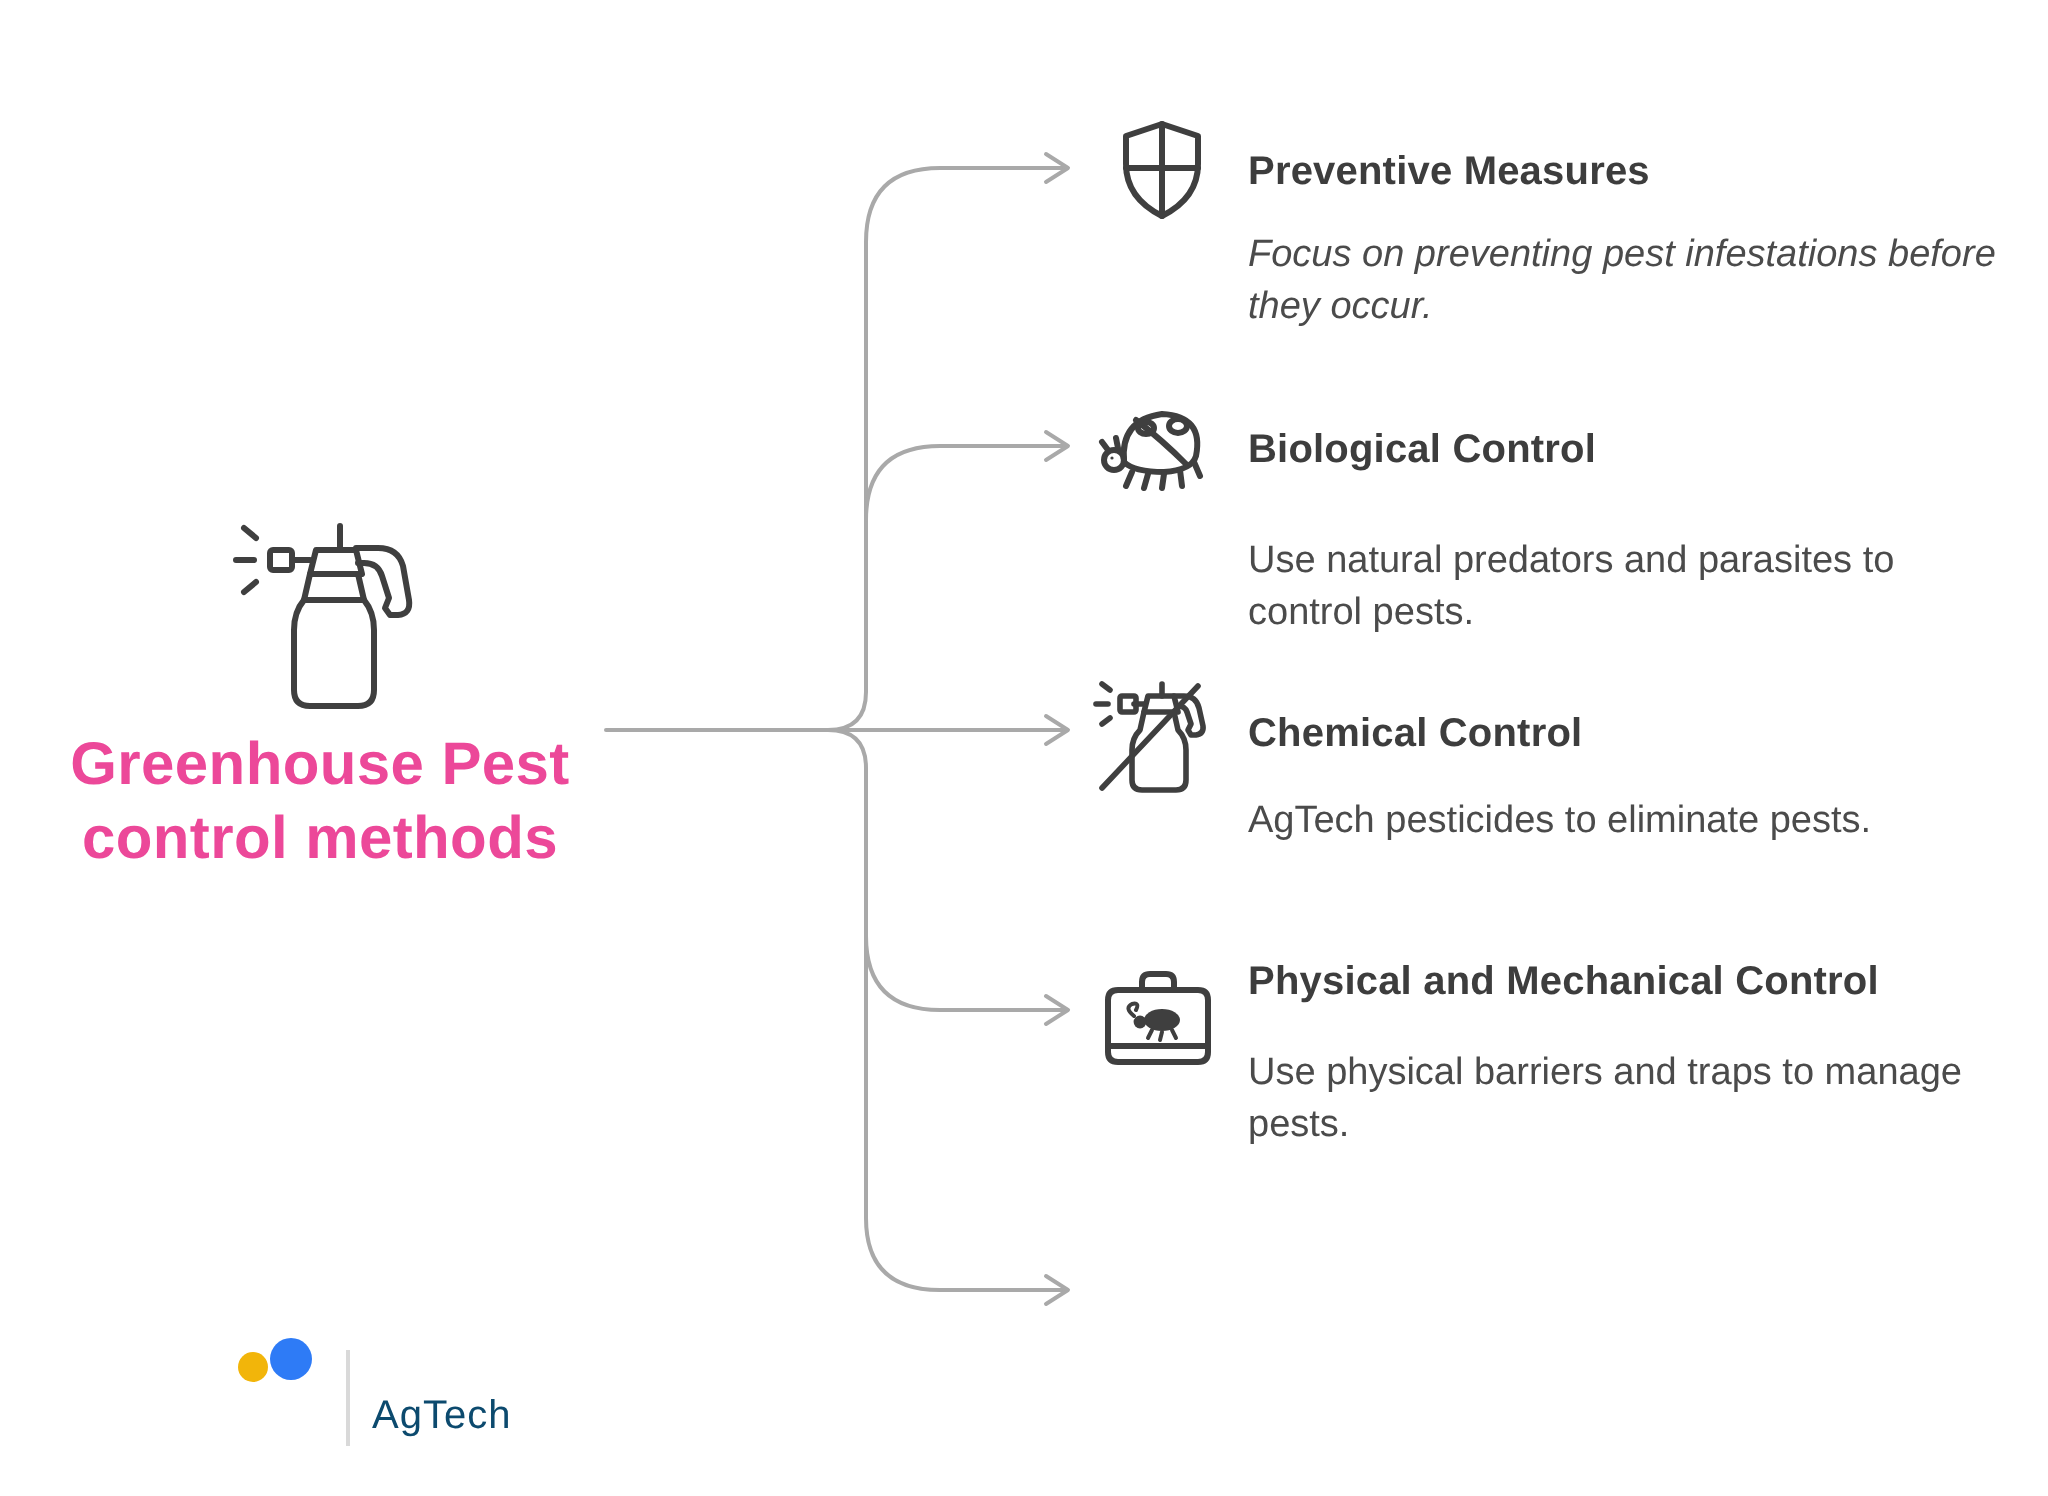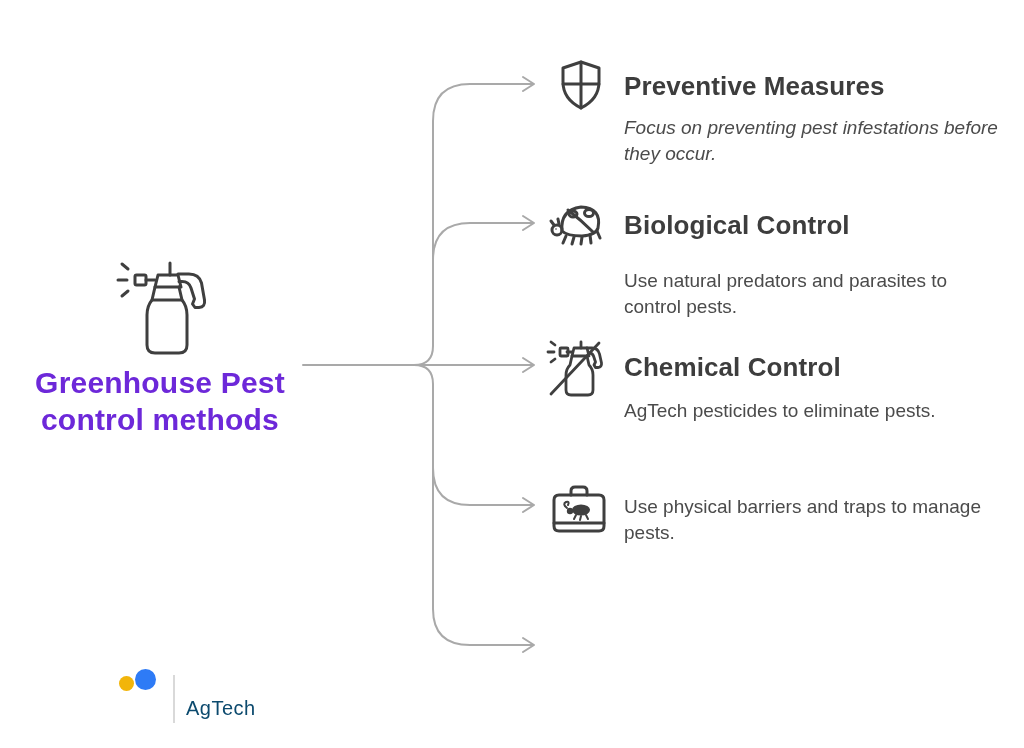--- a/index.html
+++ b/index.html
@@ -3,27 +3,27 @@
 <meta charset="utf-8">
 <style>
   html,body{margin:0;padding:0;background:#ffffff;}
   body{width:1024px;height:748px;font-family:"Liberation Sans",sans-serif;position:relative;overflow:hidden;}
   .stage{position:absolute;inset:0;width:1024px;height:748px;}
   .connectors{position:absolute;left:0;top:0;}
 
   
   .center-icon{position:absolute;left:116px;top:260px;width:92px;height:96px;}
   .main-title{position:absolute;left:15px;top:364px;width:290px;text-align:center;
-    font-size:30px;font-weight:700;line-height:37px;color:#6d28d9;letter-spacing:0.2px;}
+    font-size:30px;font-weight:700;line-height:37px;color:#ec4899;letter-spacing:0.2px;}
 
   
   .branch{position:absolute;left:550px;width:474px;}
   .branch-icon{position:absolute;left:0;top:0;}
   .branch-text{margin-left:74px;}
-  .branch-heading{margin:0;font-size:26px;font-weight:700;line-height:30px;color:#3D3D3D;
+  .branch-heading{margin:0;font-size:20px;font-weight:700;line-height:30px;color:#3D3D3D;
     letter-spacing:0.1px;max-width:380px;}
   .branch-desc{margin:0;font-size:19px;line-height:26px;color:#4B4B4B;max-width:382px;}
 
   
   .logo{position:absolute;left:70px;top:668px;width:220px;height:62px;}
   .logo-brand{position:absolute;left:0;top:20px;font-size:38px;line-height:1;font-weight:700;
     color:#EC3B46;letter-spacing:-1.5px;}
   .logo-dot{position:absolute;border-radius:50%;}
   .dot-yellow{left:49px;top:8px;width:15px;height:15px;background:#F2B50A;}
   .dot-blue{left:65px;top:1px;width:21px;height:21px;background:#2E7BF6;}
@@ -139,20 +139,21 @@
         <path d="M4 40 H54"></path>
         <ellipse cx="31" cy="27" rx="9" ry="5.5" fill="#3F3F3F" stroke="none"></ellipse>
         <circle cx="20" cy="28" r="3.2" fill="#3F3F3F" stroke="none"></circle>
         <path d="M17 25 Q12 21 16 19 Q20 18 18 22" stroke-width="2"></path>
         <path d="M26 32 L24 36" stroke-width="2"></path>
         <path d="M31 33 L30 37" stroke-width="2"></path>
         <path d="M36 32 L38 36" stroke-width="2"></path>
       </svg>
     </div>
     <div class="branch-text">
+      <h2 class="branch-heading">Physical and Mechanical Control</h2>
       <p class="branch-desc" style="margin-top:18px;">Use physical barriers and traps to manage pests.</p>
     </div>
   </div>
 
 
   <div class="logo">
     <span class="logo-dot dot-yellow"></span>
     <span class="logo-dot dot-blue"></span>
     <span class="logo-divider"></span>
     <span class="logo-suffix">AgTech</span>

